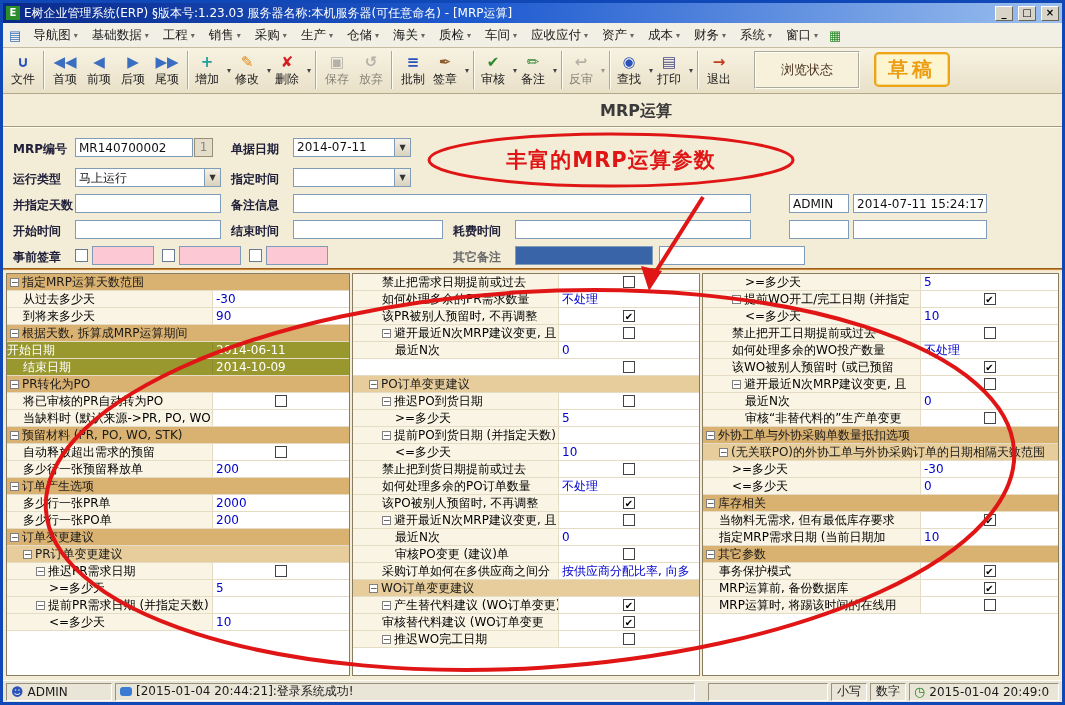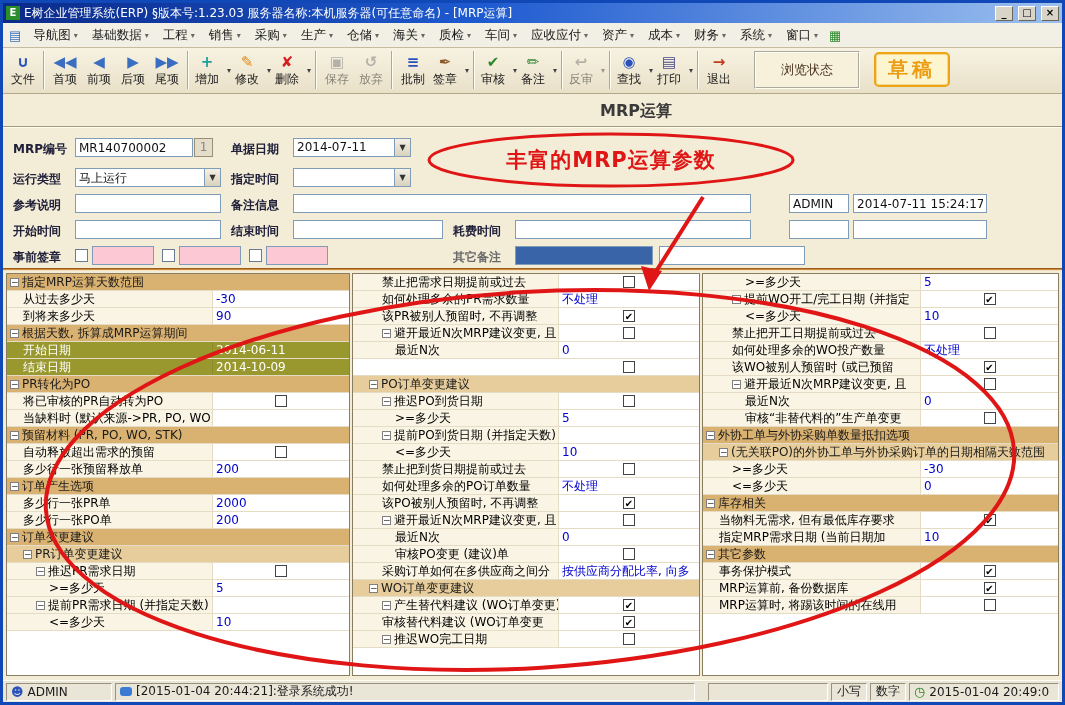--- a/index.html
+++ b/index.html
@@ -292,21 +292,21 @@
       <div class="combo" style="left:72px;top:40px;width:146px">
         <span class="cval">马上运行</span>
         <span class="cbtn">▼</span>
       </div>
       <span class="flabel" style="left:228px;top:43px">指定时间</span>
       <div class="combo" style="left:290px;top:40px;width:118px">
         <span class="cval"></span>
         <span class="cbtn">▼</span>
       </div>
 
-      <span class="flabel" style="left:10px;top:69px">参考说明</span>
+      <span class="flabel" style="left:10px;top:69px">并指定天数</span>
       <input class="fin" style="left: 72px; top: 66px; width: 146px;" value="">
       <span class="flabel" style="left:228px;top:69px">备注信息</span>
       <input class="fin" style="left: 290px; top: 66px; width: 458px;" value="">
       <input class="fin" style="left: 786px; top: 66px; width: 60px;" value="ADMIN">
       <input class="fin" style="left: 850px; top: 66px; width: 134px;" value="2014-07-11 15:24:17">
 
       <span class="flabel" style="left:10px;top:95px">开始时间</span>
       <input class="fin" style="left: 72px; top: 92px; width: 146px;" value="">
       <span class="flabel" style="left:228px;top:95px">结束时间</span>
       <input class="fin" style="left: 290px; top: 92px; width: 150px;" value="">
@@ -349,21 +349,21 @@
             </div>
             <div class="gvalue">90</div>
           </div>
           <div class="grow">
             <div class="gheader" style="padding-left: 3px;">
               <span class="minus">−</span>
               <span>根据天数, 拆算成MRP运算期间</span>
             </div>
           </div>
           <div class="grow hl">
-            <div class="glabel" style="padding-left: 16px; text-align: right;">
+            <div class="glabel" style=" text-align: right;">
               <span>开始日期</span>
             </div>
             <div class="gvalue">2014-06-11</div>
           </div>
           <div class="grow hl">
             <div class="glabel" style="padding-left: 16px;">
               <span>结束日期</span>
             </div>
             <div class="gvalue">2014-10-09</div>
           </div>

